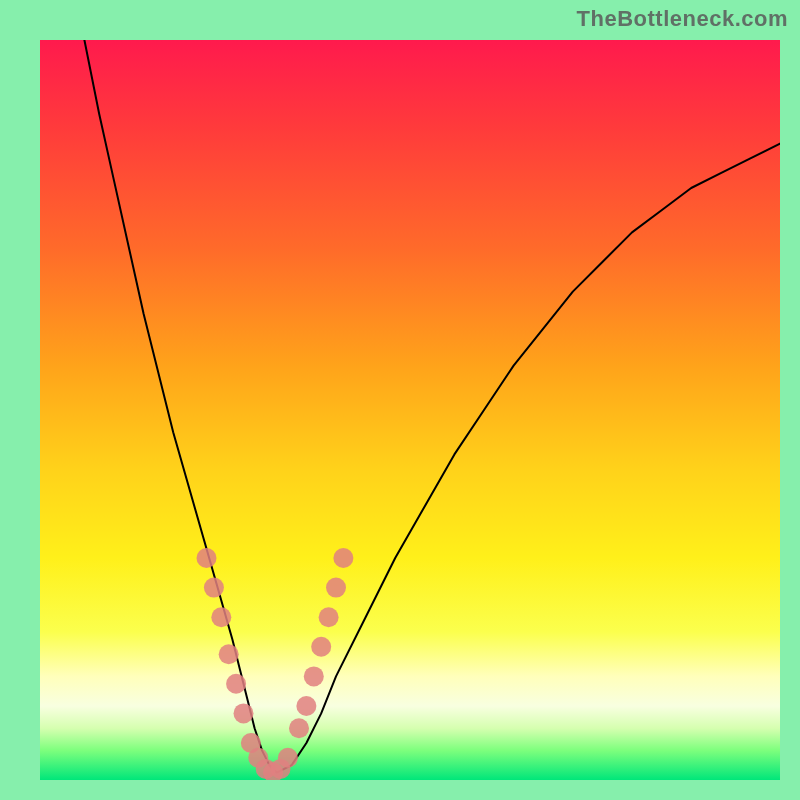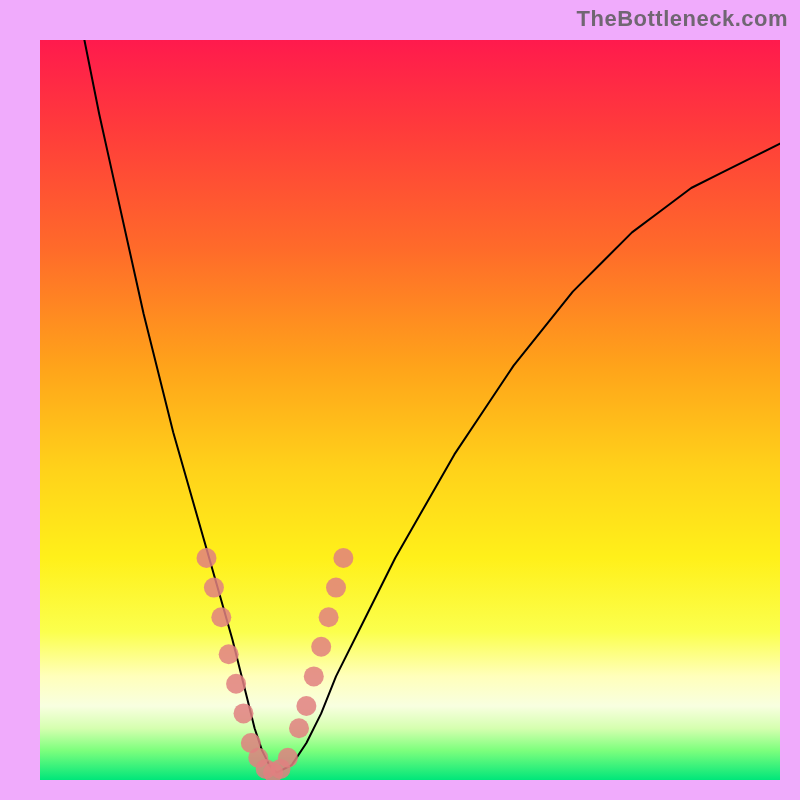--- a/index.html
+++ b/index.html
@@ -9,21 +9,21 @@
     height: 800px;
     background: #000;
     overflow: hidden;
   }
   .frame {
     position: absolute;
     left: 0;
     top: 0;
     width: 800px;
     height: 800px;
-    background: #f0abfc;
+    background: #86efac;
   }
   .plot {
     position: absolute;
     left: 40px;
     top: 40px;
     width: 740px;
     height: 740px;
     background: linear-gradient(to bottom,
       #ff1a4d 0%,
       #ff3b3b 12%,

